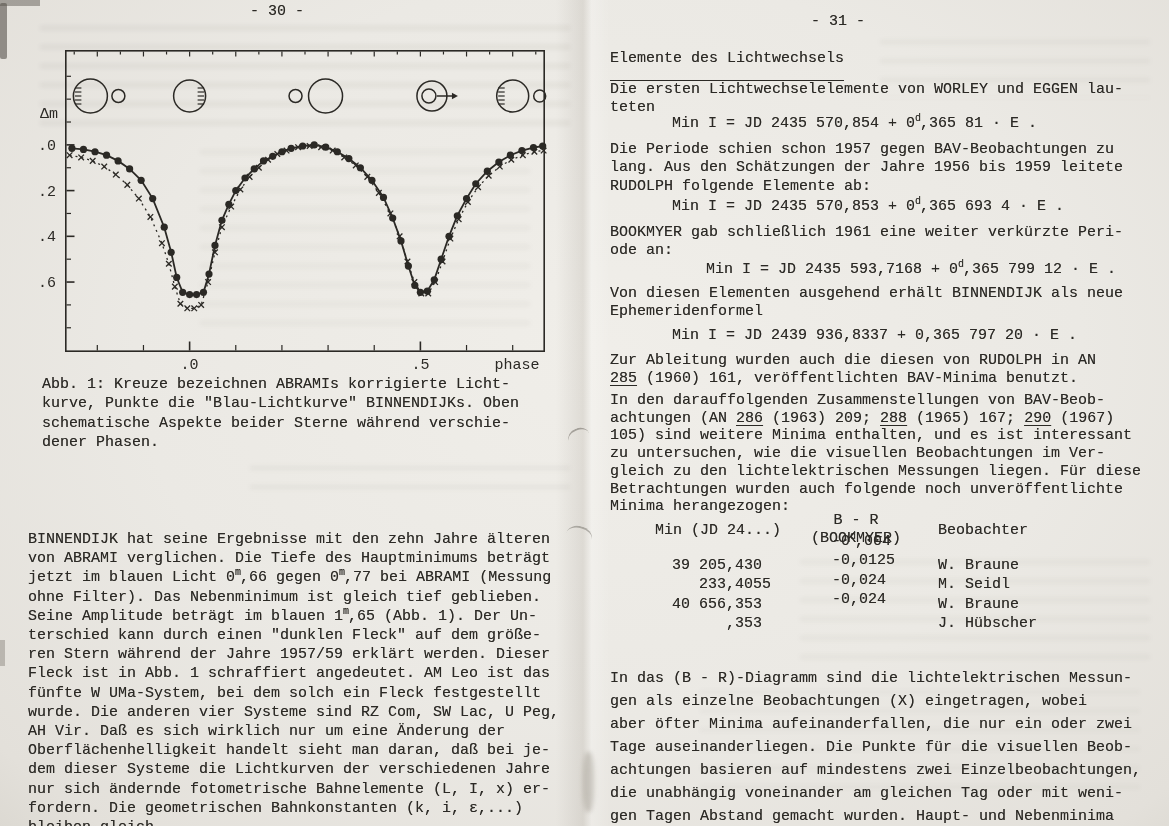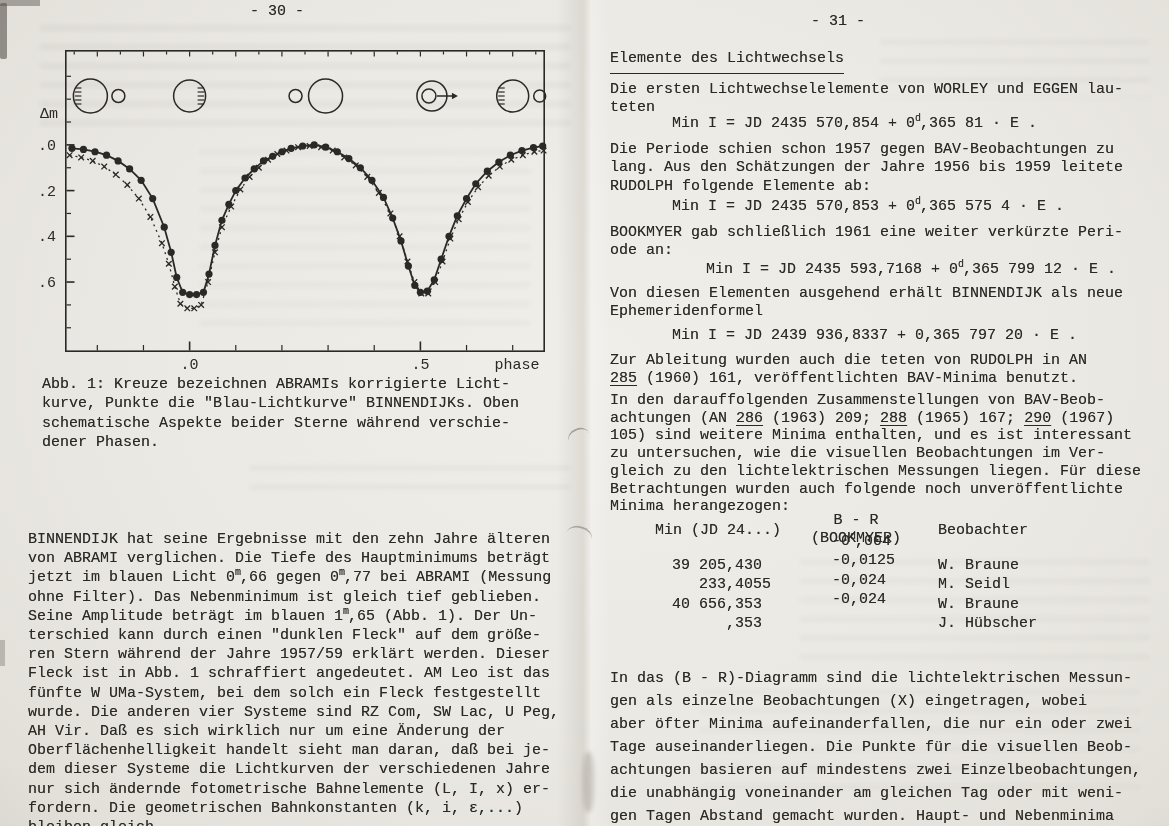--- a/index.html
+++ b/index.html
@@ -8,21 +8,21 @@
         font-family:"Liberation Mono","DejaVu Sans Mono",monospace;color:#2b2925;}
   .tw{position:absolute;font-size:15px;line-height:19.2px;white-space:pre;color:#2b2925;
       text-shadow:0 0 .5px rgba(43,41,37,.55);}
   .lh18{line-height:18.4px;}
   .lh177{line-height:17.7px;}
   .lh186{line-height:23px;}
   .lh193{line-height:19.3px;}
   .center{text-align:center;}
   .sup{font-size:10px;line-height:0;vertical-align:6px;margin-right:-1px;display:inline-block;}
   .u{text-decoration:underline;text-underline-offset:3px;}
-  .heading{border-bottom:1.5px solid #2b2925;padding-bottom:6px;}
+  .heading{border-bottom:1.5px solid #2b2925;padding-bottom:13px;}
   svg text{font-family:"Liberation Mono","DejaVu Sans Mono",monospace;font-size:15px;fill:#2b2925;}
   .ghost{position:absolute;background:repeating-linear-gradient(180deg,rgba(112,105,92,.12) 0 4px,rgba(112,105,92,0) 4px 19px);
          filter:blur(2px);pointer-events:none;}
   .artifact{position:absolute;pointer-events:none;}
   #gutter{left:556px;top:0;width:54px;height:826px;
           background:linear-gradient(90deg,rgba(0,0,0,0) 0%,rgba(110,100,88,.09) 35%,rgba(128,118,104,.15) 50%,rgba(255,255,255,.22) 66%,rgba(0,0,0,0) 100%);}
   #mark-edge-top{left:0;top:3px;width:7px;height:56px;background:#4a463f;opacity:.55;border-radius:2px;}
   #mark-edge-mid{left:0;top:640px;width:5px;height:26px;background:#565149;opacity:.3;}
   #mark-corner{left:0;top:0;width:40px;height:6px;background:#55504a;opacity:.45;}
   #mark-gutter-blob{left:583px;top:752px;width:11px;height:60px;background:rgba(118,110,98,.28);filter:blur(2px);border-radius:40%;}
@@ -278,31 +278,31 @@
 
     <div class="tw" style="left:610px;top:49px;"><span class="heading">Elemente des Lichtwechsels</span></div>
 
     <div class="tw lh18" style="left:610px;top:81px;">Die ersten Lichtwechselelemente von WORLEY und EGGEN lau-
 teten</div>
     <div class="tw" style="left:672px;top:114px;"><span>Min I = JD 2435 570,854 + 0</span><span class="sup">d</span><span>,365 81 · E .</span></div>
 
     <div class="tw lh18" style="left:610px;top:141px;">Die Periode schien schon 1957 gegen BAV-Beobachtungen zu
 lang. Aus den Schätzungen der Jahre 1956 bis 1959 leitete
 RUDOLPH folgende Elemente ab:</div>
-    <div class="tw" style="left:672px;top:197px;"><span>Min I = JD 2435 570,853 + 0</span><span class="sup">d</span><span>,365 575 4 · E .</span></div>
+    <div class="tw" style="left:672px;top:197px;"><span>Min I = JD 2435 570,853 + 0</span><span class="sup">d</span><span>,365 693 4 · E .</span></div>
 
     <div class="tw lh18" style="left:610px;top:224px;">BOOKMYER gab schließlich 1961 eine weiter verkürzte Peri-
 ode an:</div>
     <div class="tw" style="left:672px;top:260px;padding-left:34px;"><span>Min I = JD 2435 593,7168 + 0</span><span class="sup">d</span><span>,365 799 12 · E .</span></div>
 
     <div class="tw lh18" style="left:610px;top:285px;">Von diesen Elementen ausgehend erhält BINNENDIJK als neue
 Ephemeridenformel</div>
     <div class="tw" style="left:672px;top:326px;">Min I = JD 2439 936,8337 + 0,365 797 20 · E .</div>
 
-    <div class="tw lh18" style="left:610px;top:352px;"><span>Zur Ableitung wurden auch die teten von RUDOLPH in AN
+    <div class="tw lh18" style="left:610px;top:352px;"><span>Zur Ableitung wurden auch die diesen von RUDOLPH in AN
 </span><span class="u">285</span><span> (1960) 161, veröffentlichten BAV-Minima benutzt.</span></div>
 
     <div class="tw lh177" style="left:610px;top:392px;"><span>In den darauffolgenden Zusammenstellungen von BAV-Beob-
 achtungen (AN </span><span class="u">286</span><span> (1963) 209; </span><span class="u">288</span><span> (1965) 167; </span><span class="u">290</span><span> (1967)
 105) sind weitere Minima enthalten, und es ist interessant
 zu untersuchen, wie die visuellen Beobachtungen im Ver-
 gleich zu den lichtelektrischen Messungen liegen. Für diese
 Betrachtungen wurden auch folgende noch unveröffentlichte
 Minima herangezogen:</span></div>
 

